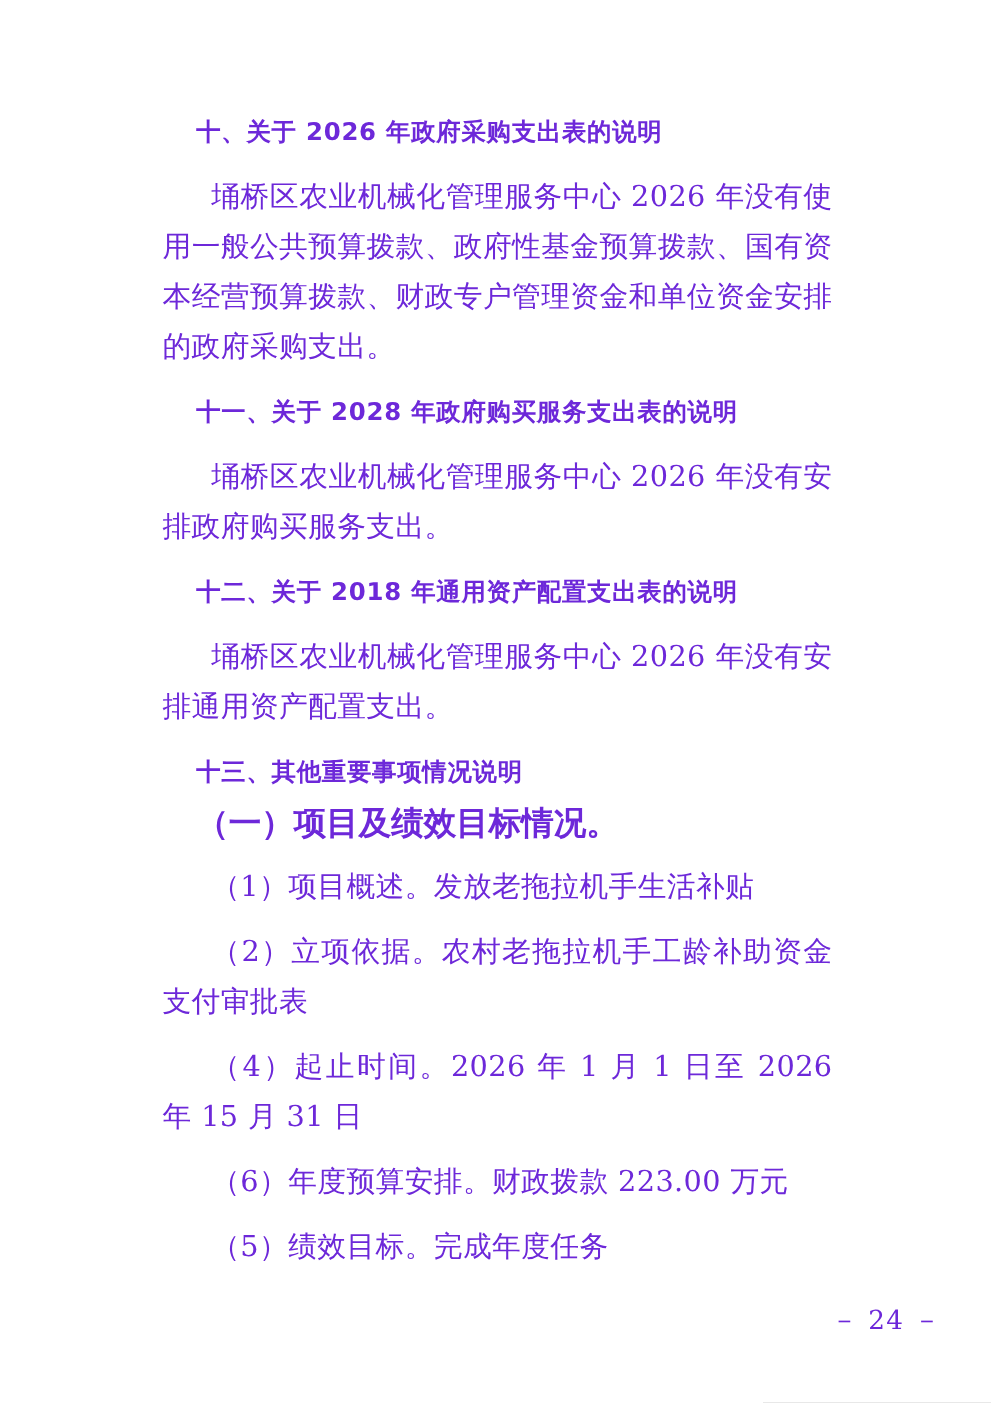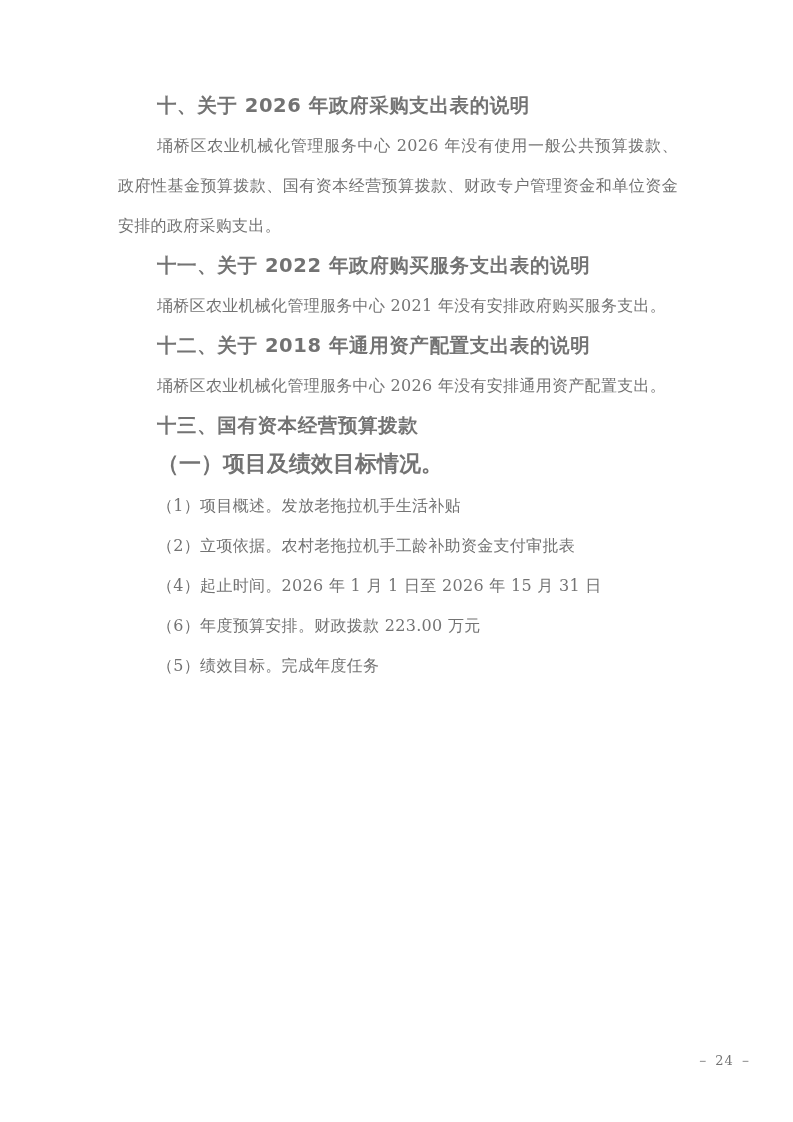--- a/index.html
+++ b/index.html
@@ -9,87 +9,87 @@
   }
   .page {
     position: relative;
     width: 793px;
     height: 1122px;
     background: #ffffff;
     margin: 0 auto;
     box-sizing: border-box;
     overflow: hidden;
     font-family: "DejaVu Serif", "Liberation Serif", serif;
-    color: #737373;
+    color: #6d28d9;
   }
   .content {
     position: absolute;
     left: 118px;
     top: 86px;
     width: 560px;
   }
   .heading {
     font-family: "DejaVu Sans", "Liberation Sans", sans-serif;
     font-weight: bold;
     font-size: 19.5px;
     line-height: 40px;
     letter-spacing: 0.6px;
     text-indent: 39px;
     margin: 0;
     white-space: nowrap;
   }
   .para {
-    font-size: 16px;
+    font-size: 23px;
     line-height: 40px;
     letter-spacing: 0.3px;
-    margin: 0;
+    margin: 12px;
     text-indent: 39px;
     text-align: justify;
     text-align-last: left;
     text-justify: inter-character;
   }
   .para.nowrap {
     white-space: nowrap;
   }
   .sub-heading {
-    font-family: Liberation Mono, monospace;
+    font-family: Liberation Sans, sans-serif;
     font-weight: bold;
-    font-size: 22px;
+    font-size: 26px;
     line-height: 40px;
     margin: 0;
     text-indent: 39px;
     white-space: nowrap;
   }
   .page-number {
     position: absolute;
     left: 0;
     right: 40px;
     bottom: 52px;
     text-align: right;
-    font-size: 13px;
+    font-size: 21px;
     font-family: "DejaVu Serif", "Liberation Serif", serif;
     letter-spacing: 1px;
   }
 </style>
 </head>
 <body>
 
 <div class="page">
   <div class="content">
 
     <p class="heading">十、关于 2026 年政府采购支出表的说明</p>
     <p class="para">埇桥区农业机械化管理服务中心 2026 年没有使用一般公共预算拨款、政府性基金预算拨款、国有资本经营预算拨款、财政专户管理资金和单位资金安排的政府采购支出。</p>
 
-    <p class="heading">十一、关于 2022 年政府购买服务支出表的说明</p>
-    <p class="para">埇桥区农业机械化管理服务中心 2021 年没有安排政府购买服务支出。</p>
+    <p class="heading">十一、关于 2028 年政府购买服务支出表的说明</p>
+    <p class="para">埇桥区农业机械化管理服务中心 2026 年没有安排政府购买服务支出。</p>
 
     <p class="heading">十二、关于 2018 年通用资产配置支出表的说明</p>
     <p class="para">埇桥区农业机械化管理服务中心 2026 年没有安排通用资产配置支出。</p>
 
-    <p class="heading">十三、国有资本经营预算拨款</p>
+    <p class="heading">十三、其他重要事项情况说明</p>
     <p class="sub-heading">（一）项目及绩效目标情况。</p>
 
     <p class="para nowrap">（1）项目概述。发放老拖拉机手生活补贴</p>
     <p class="para">（2）立项依据。农村老拖拉机手工龄补助资金支付审批表</p>
     <p class="para">（4）起止时间。2026 年 1 月 1 日至 2026 年 15 月 31 日</p>
     <p class="para nowrap">（6）年度预算安排。财政拨款 223.00 万元</p>
     <p class="para nowrap">（5）绩效目标。完成年度任务</p>
 
   </div>
 

